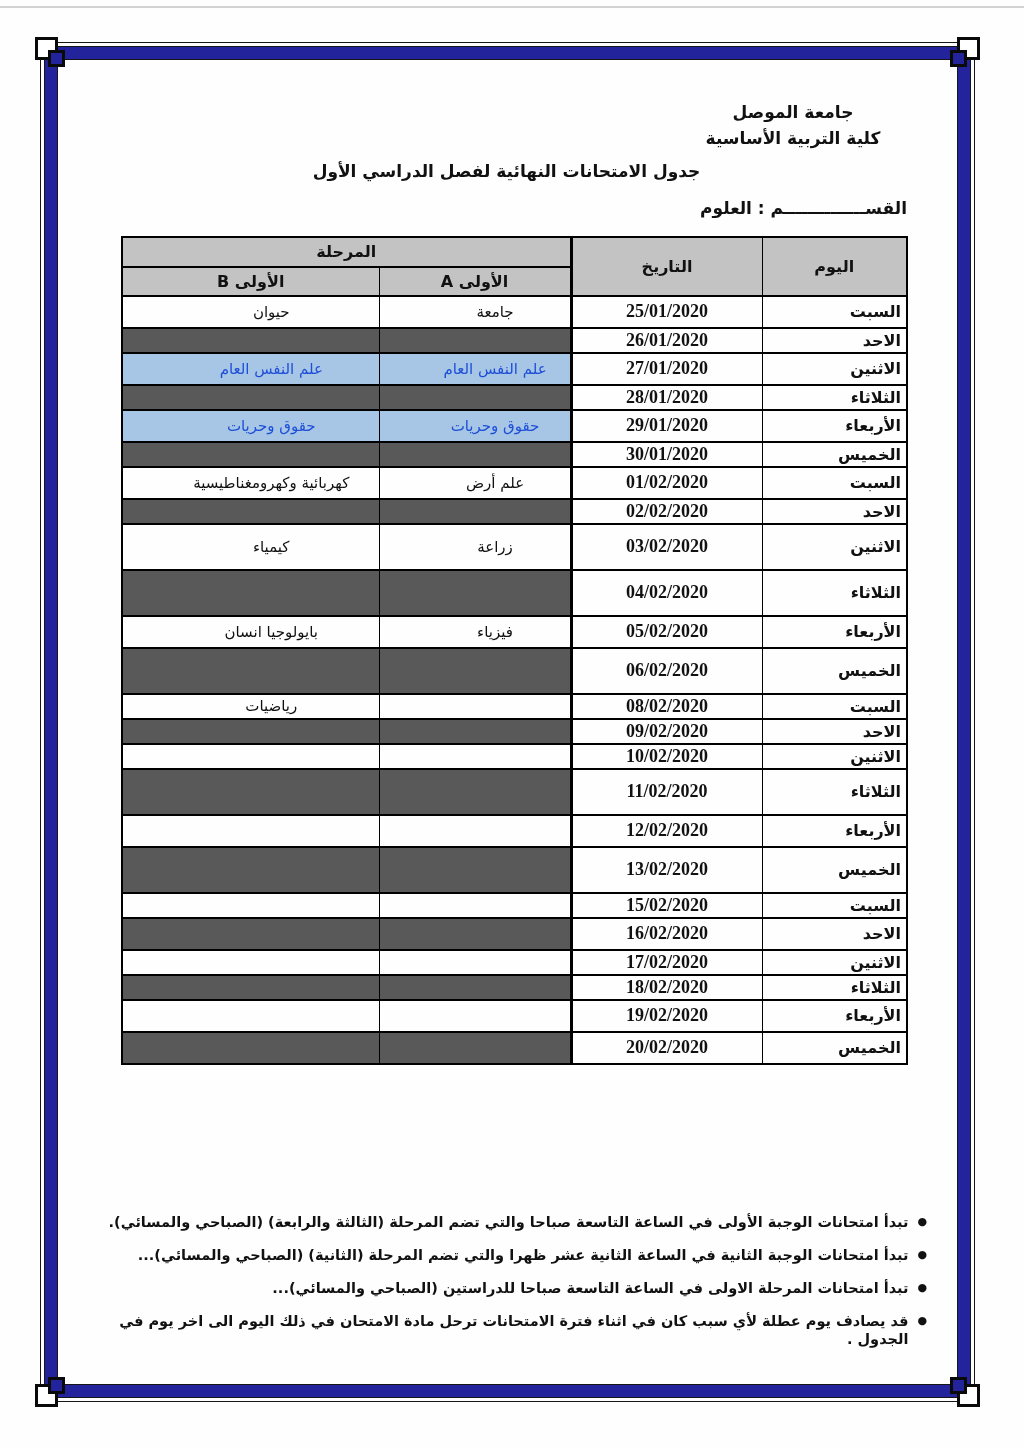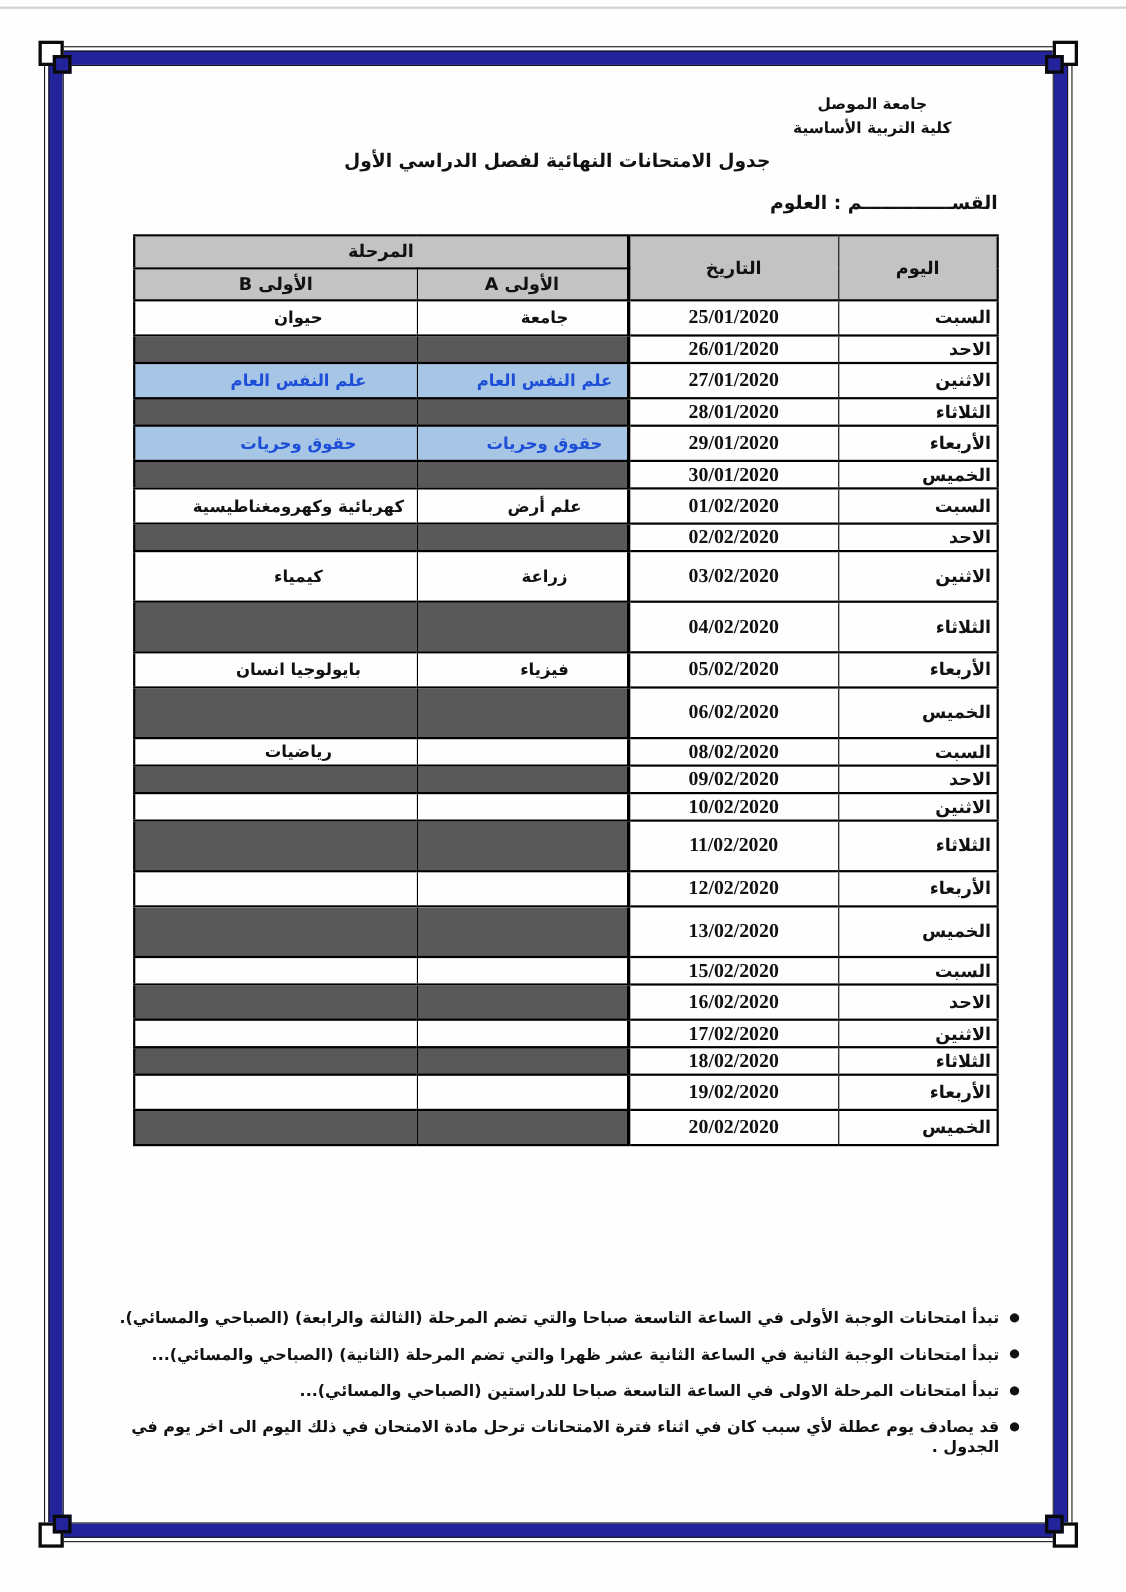--- a/index.html
+++ b/index.html
@@ -14,39 +14,39 @@
   .corner{position:absolute;width:34px;height:34px;z-index:3;}
   .corner .csq1{position:absolute;left:-4px;top:-4px;width:17px;height:17px;background:#fff;border:3px solid #0a0a0a;}
   .corner .csq2{position:absolute;left:9px;top:9px;width:11px;height:11px;background:var(--frame_blue,#23239c);border:3px solid #0a0a0a;}
   .corner.tl{left:-2px;top:-2px;}
   .corner.tr{right:-2px;top:-2px;transform:scaleX(-1);}
   .corner.bl{left:-2px;bottom:-2px;transform:scaleY(-1);}
   .corner.br{right:-2px;bottom:-2px;transform:scale(-1,-1);}
 
   .content{position:absolute;left:56px;top:59px;width:901px;height:1324px;direction:rtl;}
 
-  .org{margin:26px 42px 0 0;width:244px;text-align:center;font-weight:bold;font-size:14px;line-height:1.55;}
+  .org{margin:40px 42px 0 0;width:244px;text-align:center;font-weight:bold;font-size:17px;line-height:1.55;}
   .title{margin-top:6px;text-align:center;font-weight:bold;font-size:17px;line-height:1.6;}
   .dept{margin:13px 50px 18px 0;text-align:right;font-weight:bold;font-size:17px;}
 
   table.schedule{border-collapse:collapse;table-layout:fixed;width:785px;margin:15px 49px 0 auto;
                  border:2px solid #000;}
   .schedule col.w-day{width:145px;}
   .schedule col.w-date{width:191px;}
   .schedule col.w-a{width:192px;}
   .schedule col.w-b{width:257px;}
   .schedule th,.schedule td{border:1px solid #000;border-top-width:2px;border-bottom-width:2px;
                  padding:0 5px;text-align:center;vertical-align:middle;overflow:hidden;}
   .schedule thead th{background:var(--header_gray,#c3c3c3);font-weight:bold;font-size:16px;}
   .schedule thead tr:first-child{height:30px;}
   .schedule thead tr:last-child{height:29px;}
   .schedule td.c-date,.schedule th.h-date{border-left-width:3px;}
   .schedule td.c-date{font-family:Liberation Serif, serif;font-weight:bold;font-size:18px;}
   .schedule td.c-day{font-weight:bold;font-size:16px;text-align:right;}
-  .schedule td.sub{font-weight:bold;font-size:15px;padding-left:46px;}
+  .schedule td.sub{font-weight:normal;font-size:15px;padding-left:46px;}
   .schedule td.bg-gray{background:var(--cell_gray,#595959);}
   .schedule td.bg-blue{background:var(--cell_blue,#a7c6e5);color:#1d4ed8;}
   tr.r-s{height:25px;} tr.r-m{height:32px;} tr.r-l{height:46px;}
 
   ul.notes{margin:148px 30px 0 0;padding:0;list-style:none;width:830px;}
   ul.notes li{display:flex;flex-direction:row;gap:9px;align-items:baseline;
               font-weight:bold;font-size:14.5px;line-height:1.25;margin-bottom:15px;text-align:right;}
   ul.notes .bullet{flex:0 0 auto;font-size:11px;line-height:1;position:relative;top:-2px;}
 </style>
 </head>

